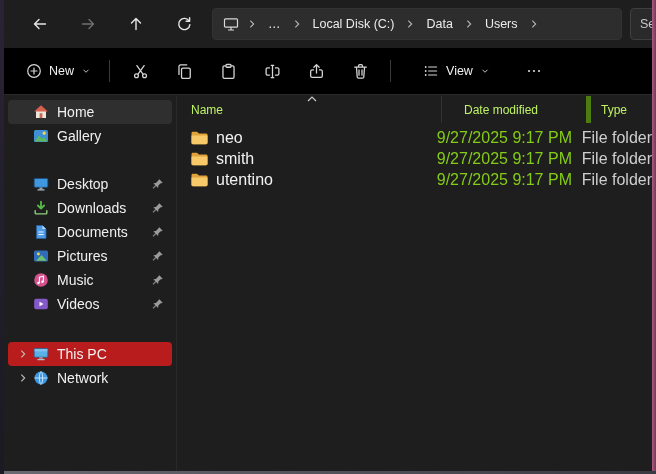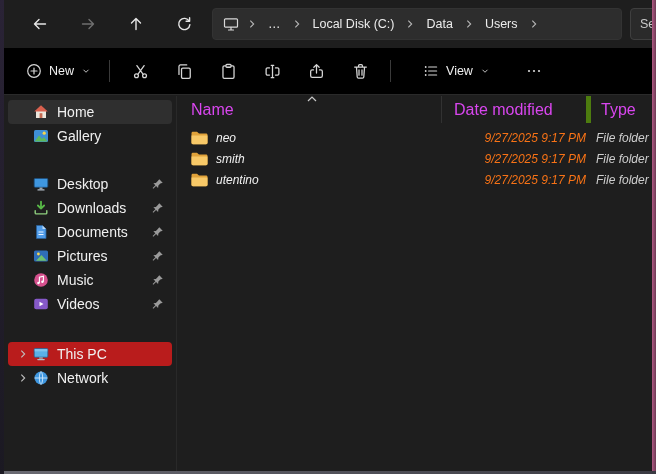--- a/index.html
+++ b/index.html
@@ -64,33 +64,33 @@
   .side-label { font-size:14px; color:#f0f0f0; margin-left:7px; flex:1 1 auto;
                 white-space:nowrap; overflow:hidden; }
   .pin-slot  { width:14px; display:flex; align-items:center; justify-content:center; flex:0 0 auto; }
   .side-gap  { height:24px; }
   .side-gap2 { height:26px; }
 
   
   .main { position:absolute; left:172px; top:96px; right:0; bottom:0;
           border-left:1px solid #292929; background:#1e1e1e; }
   .cols { position:relative; height:27px; display:flex; align-items:flex-end;
-          font-size:16px; color:#d946ef; }
+          font-size:12px; color:#bef264; }
   .col-name { width:264px; padding-left:14px; display:flex; align-items:center; height:100%; }
-  .col-date { width:145px; padding-left:12px; display:flex; align-items:center; height:100%;
+  .col-date { width:145px; padding-left:22px; display:flex; align-items:center; height:100%;
               border-left:1px solid #323232; }
   .col-type { flex:1; padding-left:10px; display:flex; align-items:center; height:100%;
               border-left:5px solid #4d7c0f; }
   .sort-caret { position:absolute; left:130px; top:0px; }
 
   .rows { margin-top:4px; }
-  .file-row { height:21px; display:flex; align-items:center; font-size:12px; cursor:default;font-style:italic; }
+  .file-row { height:21px; display:flex; align-items:center; font-size:16px; cursor:default; }
   .cell-name { width:264px; padding-left:14px; display:flex; align-items:center; gap:8px;
                color:#f2f2f2; white-space:nowrap; }
-  .cell-date { width:145px; padding-left:10px; color:#f97316; white-space:nowrap;text-align:right; }
+  .cell-date { width:145px; padding-left:10px; color:#84cc16; white-space:nowrap;text-align:right; }
   .cell-type { flex:1; padding-left:10px; color:#cfcfcf; white-space:nowrap; }
 
   svg { display:block; }
 </style>
 </head>
 <body>
 
 <div class="edge-left"></div>
 <div class="edge-right"></div>
 <div class="edge-bottom"></div>

